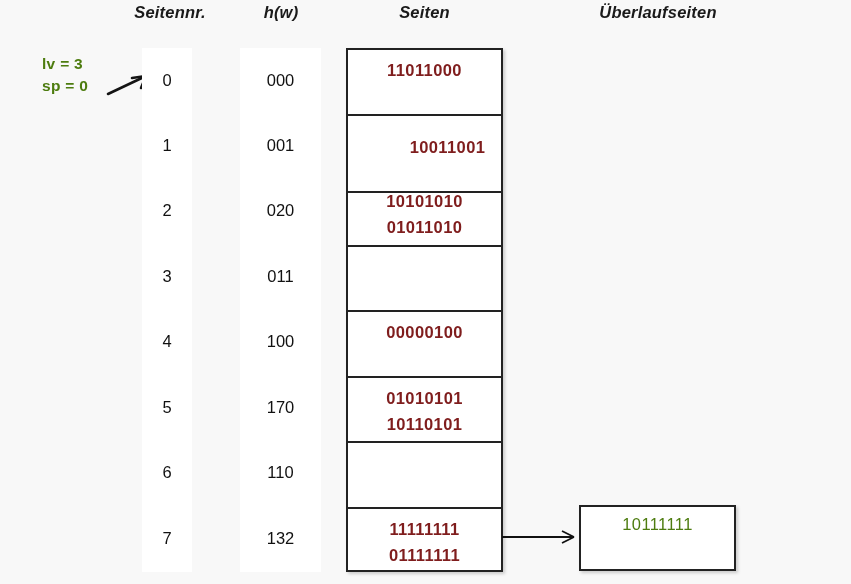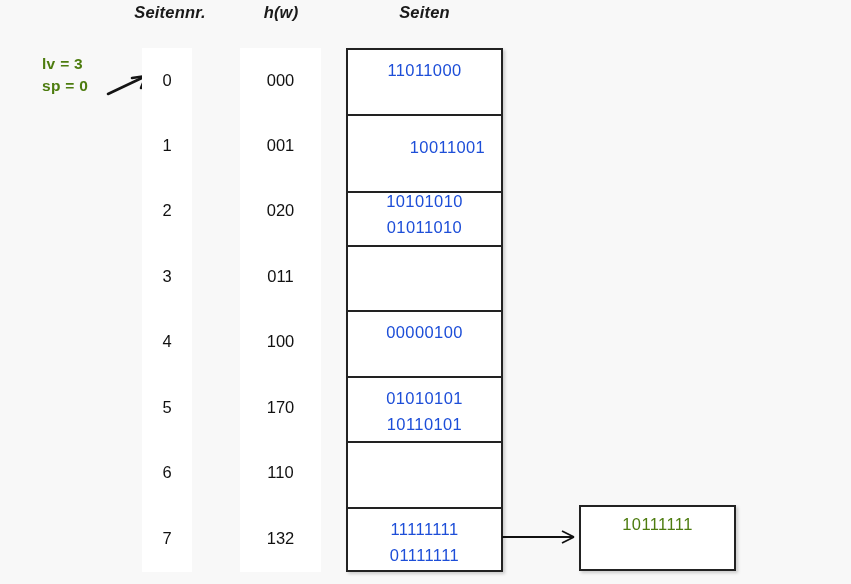--- a/index.html
+++ b/index.html
@@ -103,22 +103,22 @@
     border-bottom: 2.5px solid #222;
     display: flex;
     flex-direction: column;
     align-items: center;
     justify-content: flex-start;
     padding-top: 7px;
   }
   .page-cell.last { border-bottom: none; }
   .page-cell .rec {
     font-size: 16.5px;
-    font-weight: 400;
-    color: #1d4ed8;
+    font-weight: 700;
+    color: #7f1d1d;
     line-height: 26px;
     letter-spacing: 0.4px;
   }
 
   
   #overflow-box {
     position: absolute;
     left: 579px;
     top: 505px;
     width: 157px;
@@ -148,20 +148,21 @@
   }
 </style>
 </head>
 <body>
 
 <div id="stage">
 
   <div class="col-header" id="hdr-seitennr">Seitennr.</div>
   <div class="col-header" id="hdr-hw">h(w)</div>
   <div class="col-header" id="hdr-seiten">Seiten</div>
+  <div class="col-header" id="hdr-ueberlauf">Überlaufseiten</div>
 
   <div id="meta-block">
     <div>lv = 3</div>
     <div>sp = 0</div>
   </div>
 
   <svg id="pointer-arrow" viewBox="0 0 48 30">
     <path d="M2 24 L40 6" stroke="#141414" stroke-width="2.6" fill="none" stroke-linecap="round"></path>
     <path d="M40 6 L26 8 M40 6 L35 18" stroke="#141414" stroke-width="2.6" fill="none" stroke-linecap="round"></path>
   </svg>

